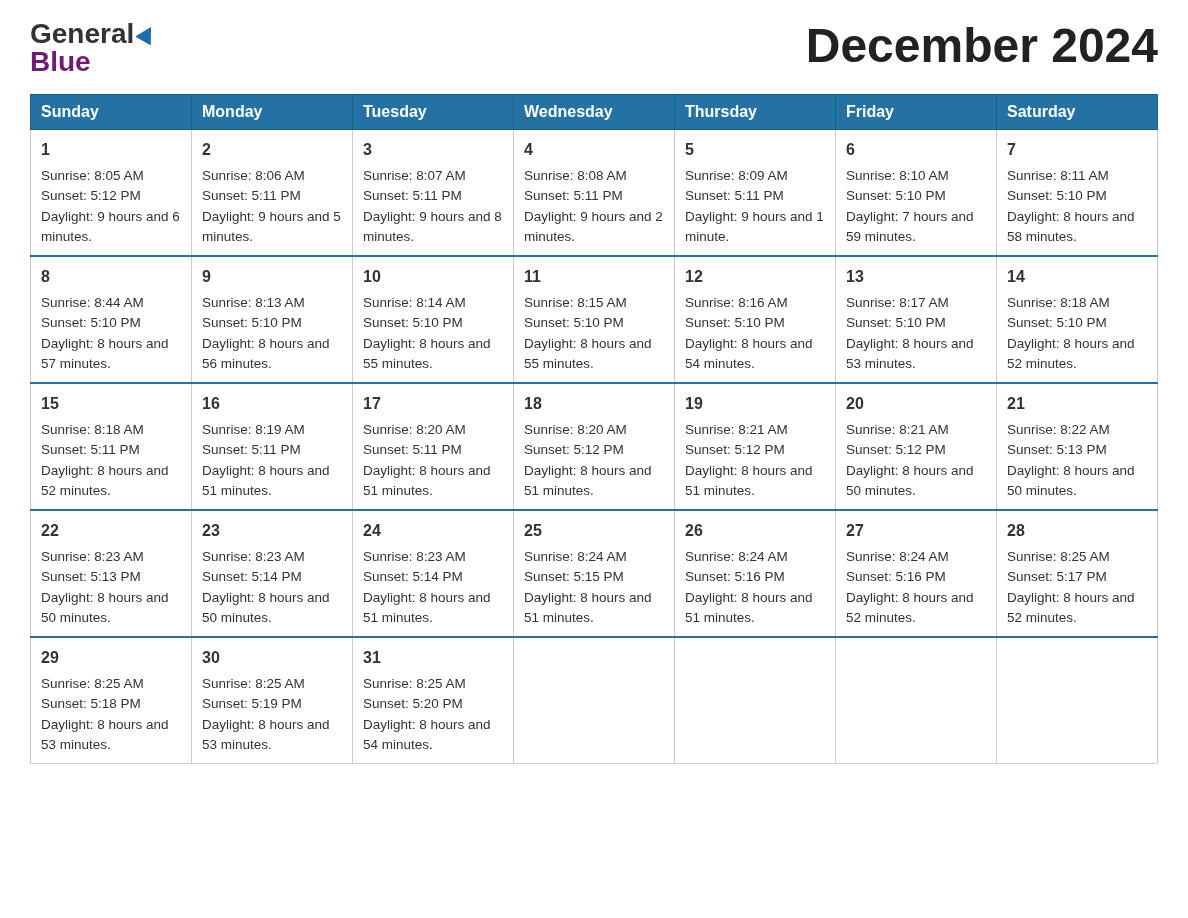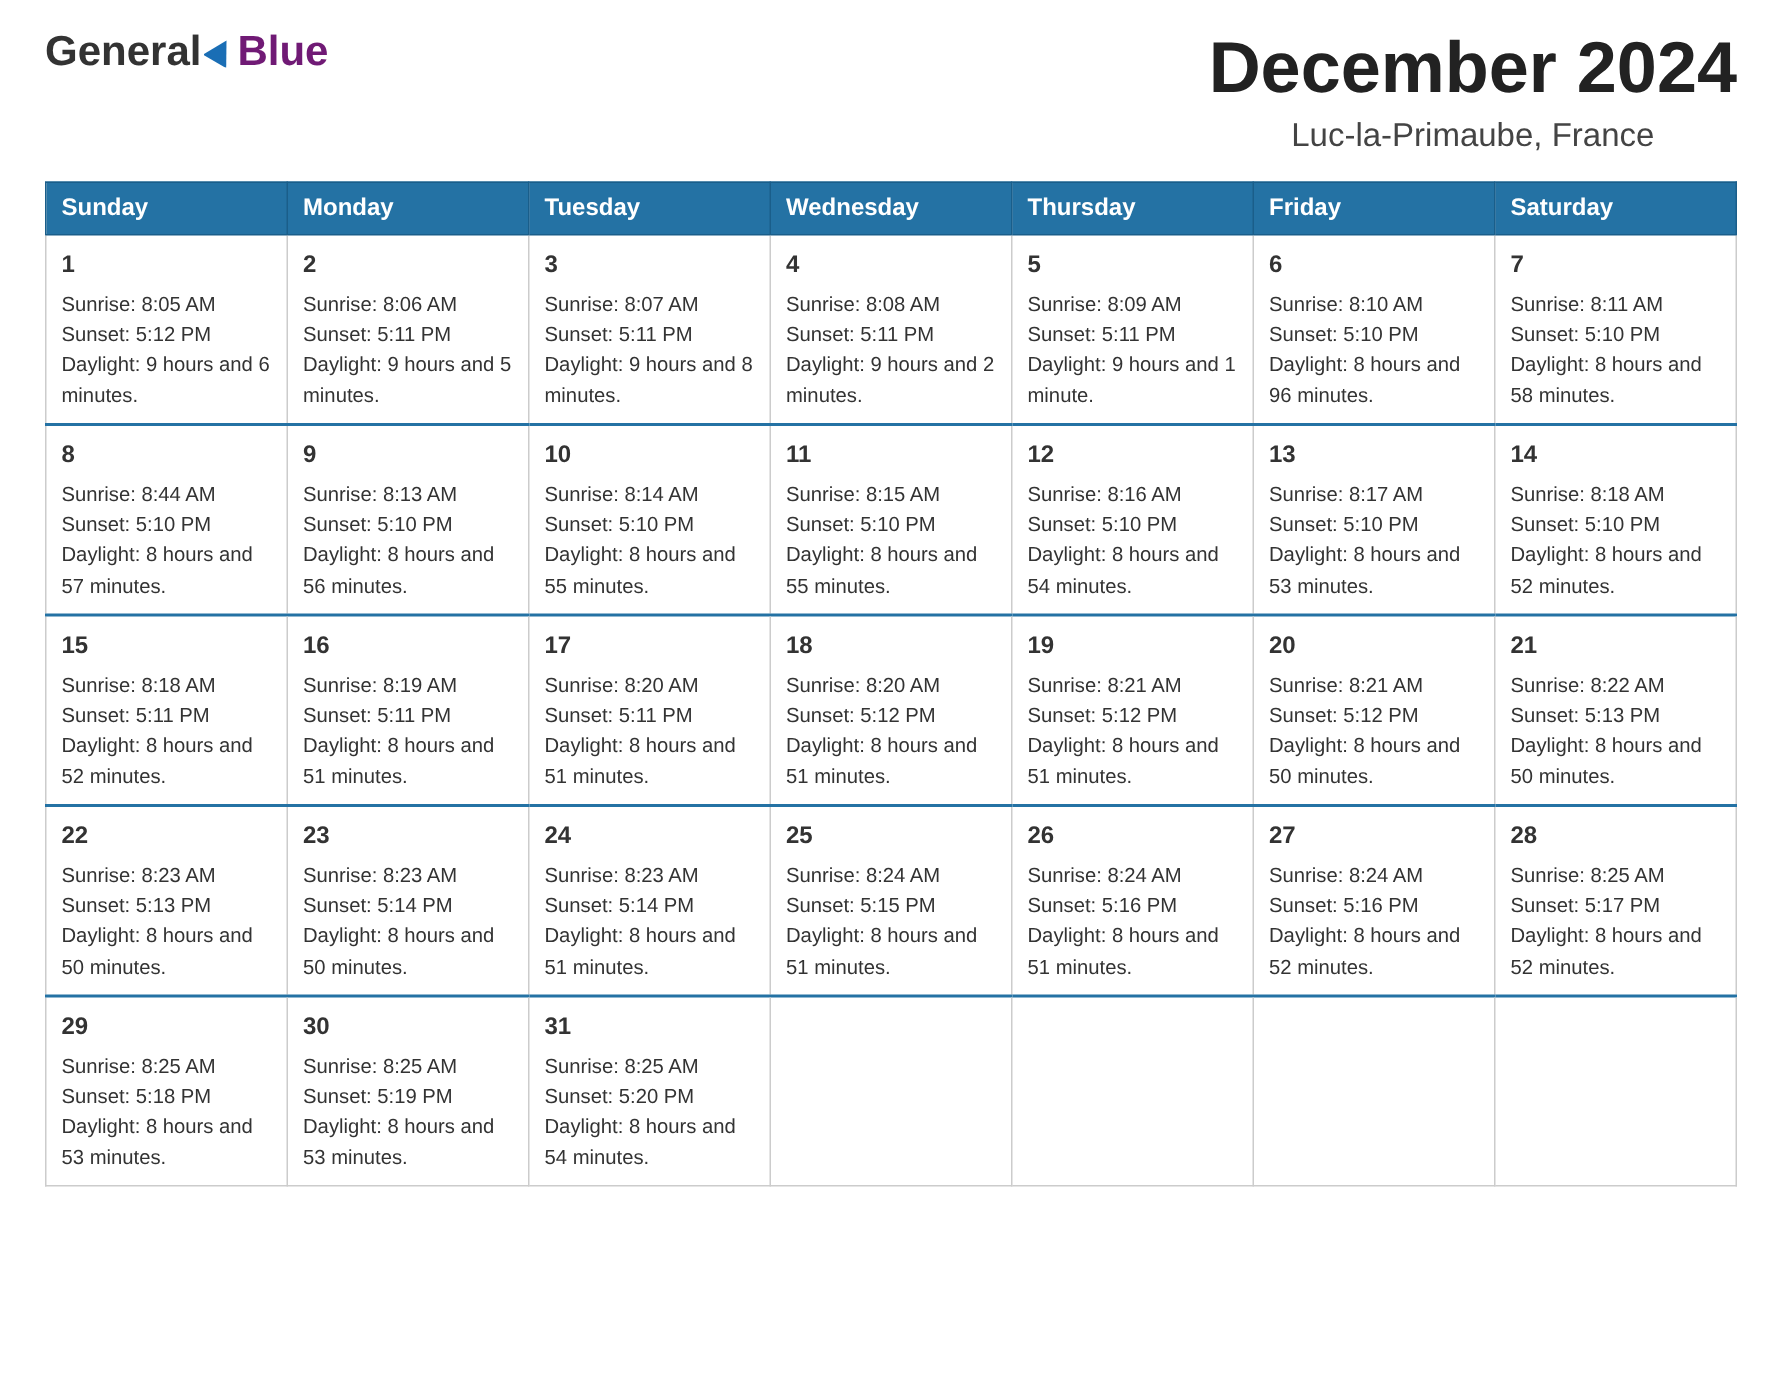--- a/index.html
+++ b/index.html
@@ -11,21 +11,21 @@
       min-height: 918px;
     }
     .header {
       display: flex;
       justify-content: space-between;
       align-items: flex-start;
       margin-bottom: 18px;
     }
     .logo {
       display: flex;
-      flex-direction: row;
+      flex-direction: column;
       align-items: flex-start;
     }
     .logo-general {
       font-size: 28px;
       font-weight: bold;
       color: #333;
       line-height: 1;
     }
     .logo-blue {
       font-size: 28px;
@@ -107,21 +107,20 @@
           <polygon points="11,3 20,19 2,19" fill="#1a6eb5" transform="rotate(30,11,11)"></polygon>
         </svg>
       </span>
     </div>
     <div>
       <span class="logo-blue">Blue</span>
     </div>
   </div>
   <div class="title-block">
     <div class="month-title">December 2024</div>
-    <div class="location">Luc-la-Primaube, France</div>
   </div>
 </div>
 
 <table class="calendar">
   <thead>
     <tr>
     <th>Sunday</th>
         <th>Monday</th>
         <th>Tuesday</th>
         <th>Wednesday</th>
@@ -130,21 +129,21 @@
         <th>Saturday</th>
       </tr>
   </thead>
   <tbody id="calendar-body">
   <tr>
         <td><span class="day-num">1</span><span>Sunrise: 8:05 AM</span><br><span>Sunset: 5:12 PM</span><br><span>Daylight: 9 hours and 6 minutes.</span></td>
         <td><span class="day-num">2</span><span>Sunrise: 8:06 AM</span><br><span>Sunset: 5:11 PM</span><br><span>Daylight: 9 hours and 5 minutes.</span></td>
         <td><span class="day-num">3</span><span>Sunrise: 8:07 AM</span><br><span>Sunset: 5:11 PM</span><br><span>Daylight: 9 hours and 8 minutes.</span></td>
         <td><span class="day-num">4</span><span>Sunrise: 8:08 AM</span><br><span>Sunset: 5:11 PM</span><br><span>Daylight: 9 hours and 2 minutes.</span></td>
         <td><span class="day-num">5</span><span>Sunrise: 8:09 AM</span><br><span>Sunset: 5:11 PM</span><br><span>Daylight: 9 hours and 1 minute.</span></td>
-        <td><span class="day-num">6</span><span>Sunrise: 8:10 AM</span><br><span>Sunset: 5:10 PM</span><br><span>Daylight: 8 hours and 96 minutes.</span></td>
+        <td><span class="day-num">6</span><span>Sunrise: 8:10 AM</span><br><span>Sunset: 5:10 PM</span><br><span>Daylight: 7 hours and 59 minutes.</span></td>
         <td><span class="day-num">7</span><span>Sunrise: 8:11 AM</span><br><span>Sunset: 5:10 PM</span><br><span>Daylight: 8 hours and 58 minutes.</span></td>
       </tr>
       <tr>
         <td><span class="day-num">8</span><span>Sunrise: 8:44 AM</span><br><span>Sunset: 5:10 PM</span><br><span>Daylight: 8 hours and 57 minutes.</span></td>
         <td><span class="day-num">9</span><span>Sunrise: 8:13 AM</span><br><span>Sunset: 5:10 PM</span><br><span>Daylight: 8 hours and 56 minutes.</span></td>
         <td><span class="day-num">10</span><span>Sunrise: 8:14 AM</span><br><span>Sunset: 5:10 PM</span><br><span>Daylight: 8 hours and 55 minutes.</span></td>
         <td><span class="day-num">11</span><span>Sunrise: 8:15 AM</span><br><span>Sunset: 5:10 PM</span><br><span>Daylight: 8 hours and 55 minutes.</span></td>
         <td><span class="day-num">12</span><span>Sunrise: 8:16 AM</span><br><span>Sunset: 5:10 PM</span><br><span>Daylight: 8 hours and 54 minutes.</span></td>
         <td><span class="day-num">13</span><span>Sunrise: 8:17 AM</span><br><span>Sunset: 5:10 PM</span><br><span>Daylight: 8 hours and 53 minutes.</span></td>
         <td><span class="day-num">14</span><span>Sunrise: 8:18 AM</span><br><span>Sunset: 5:10 PM</span><br><span>Daylight: 8 hours and 52 minutes.</span></td>

